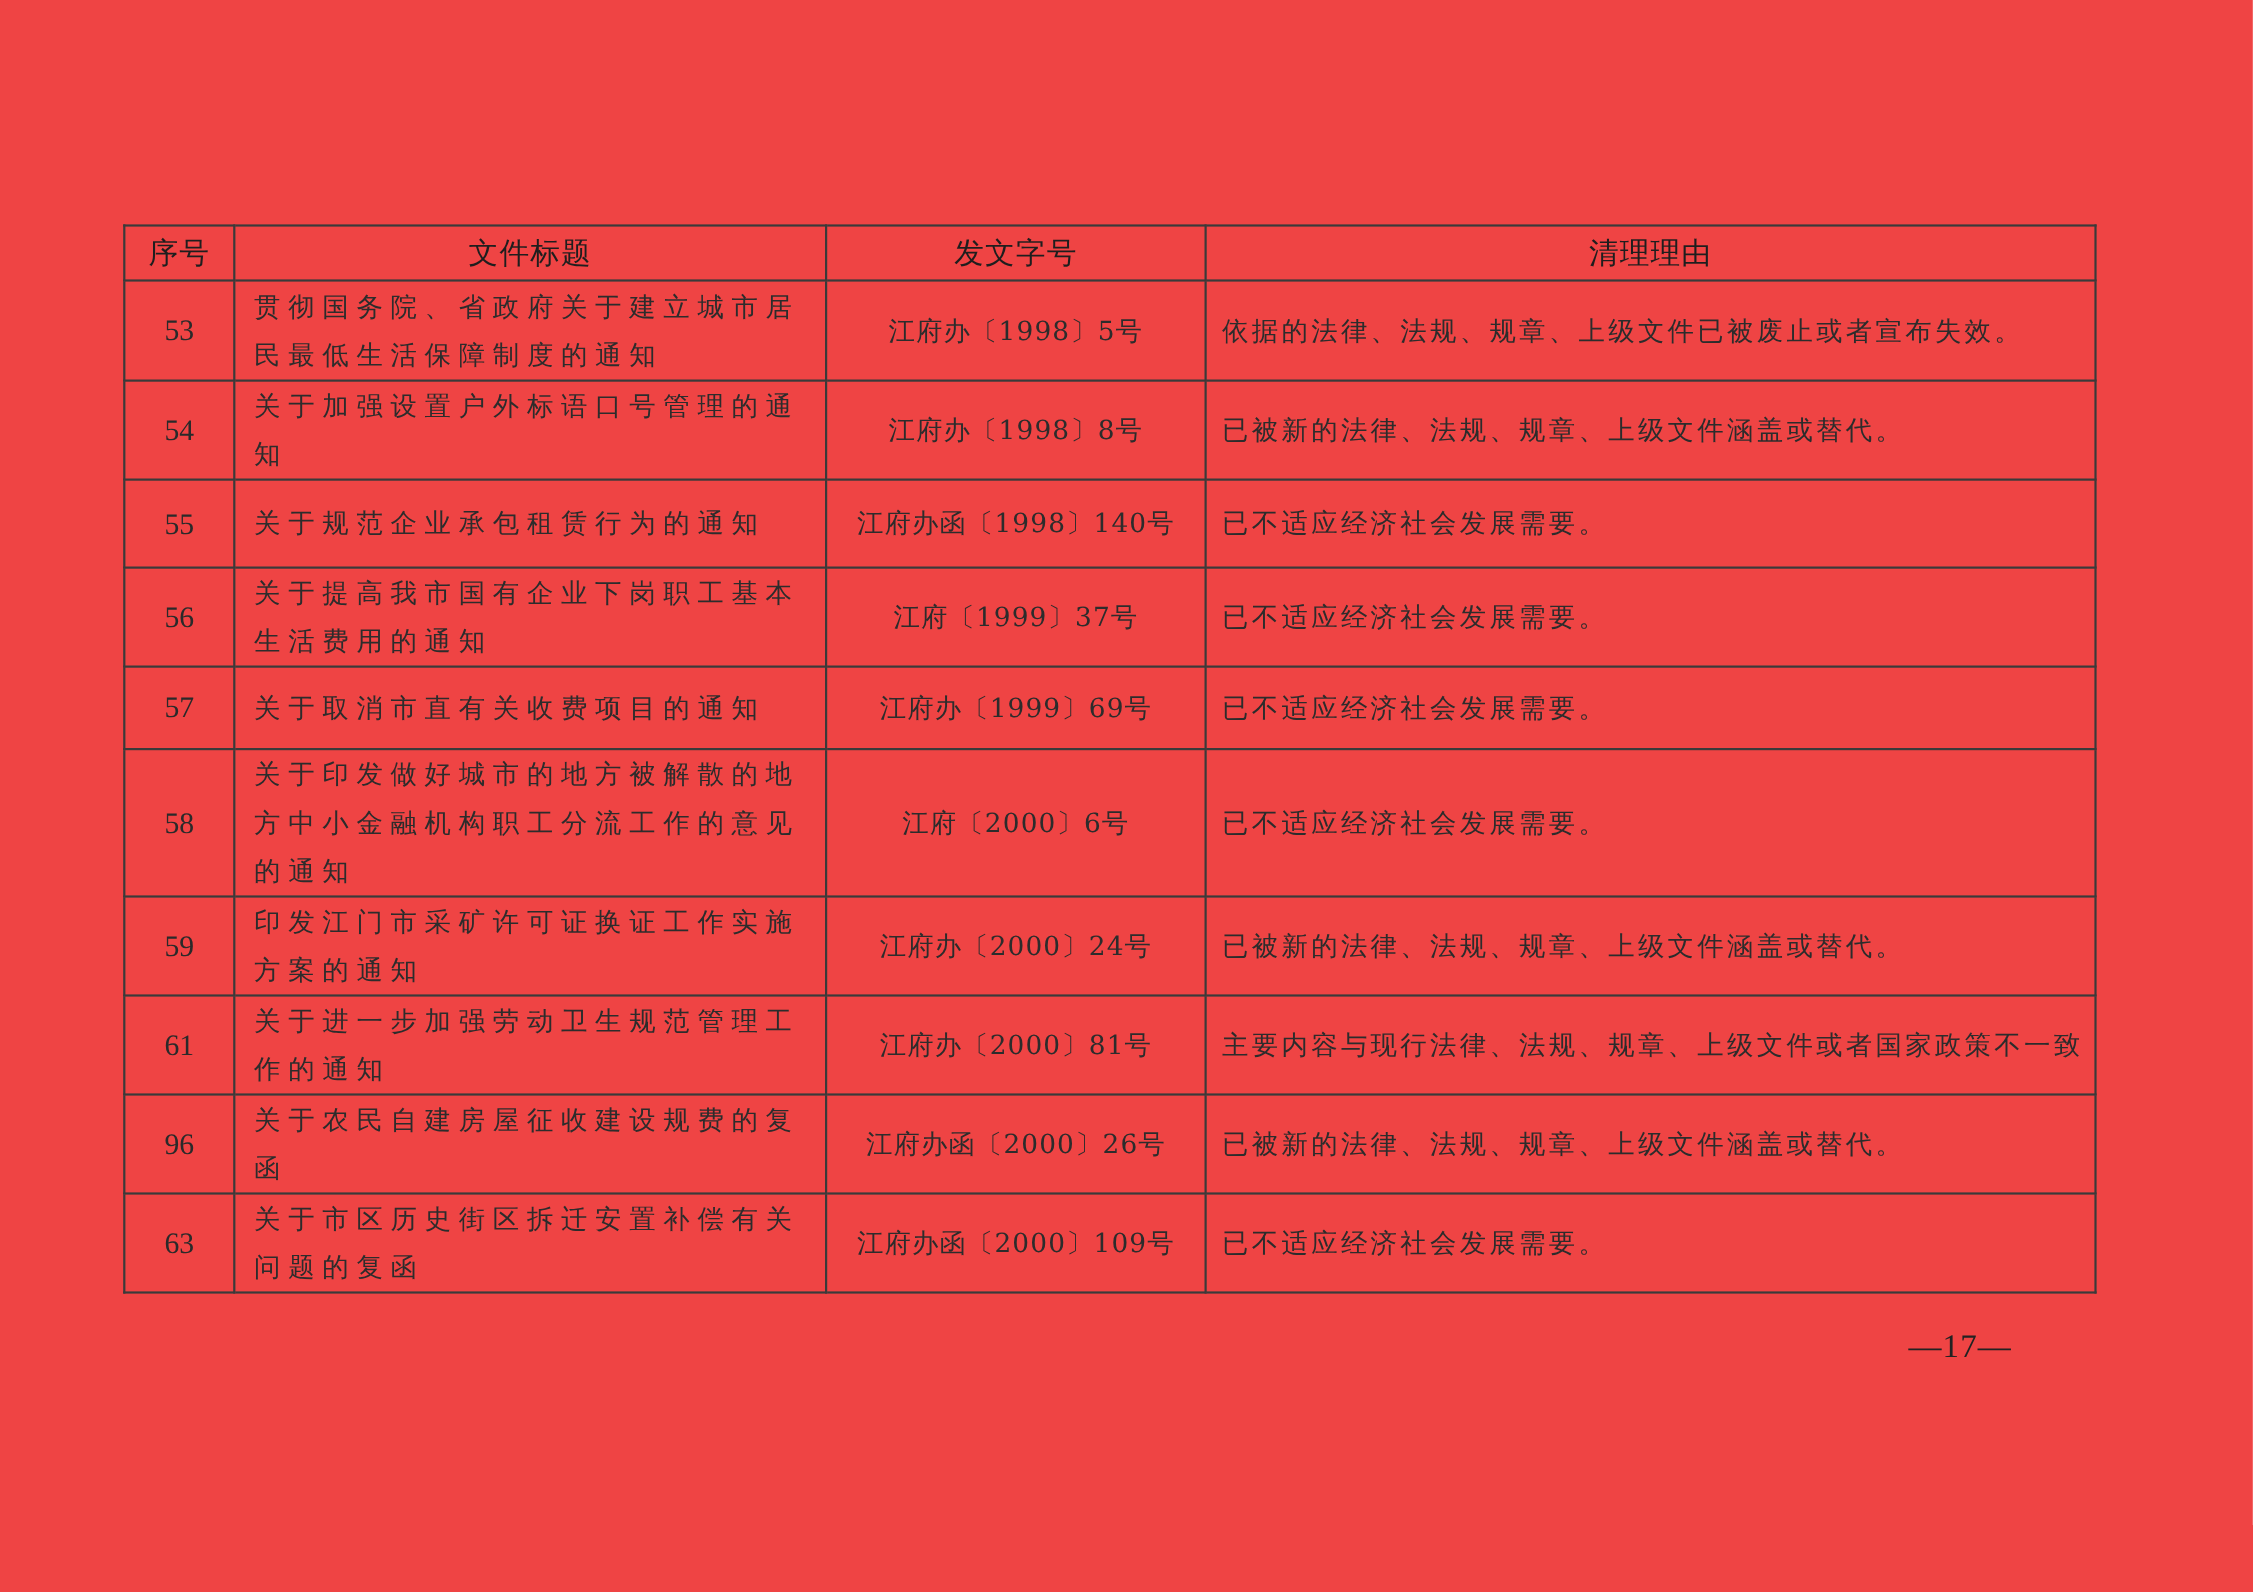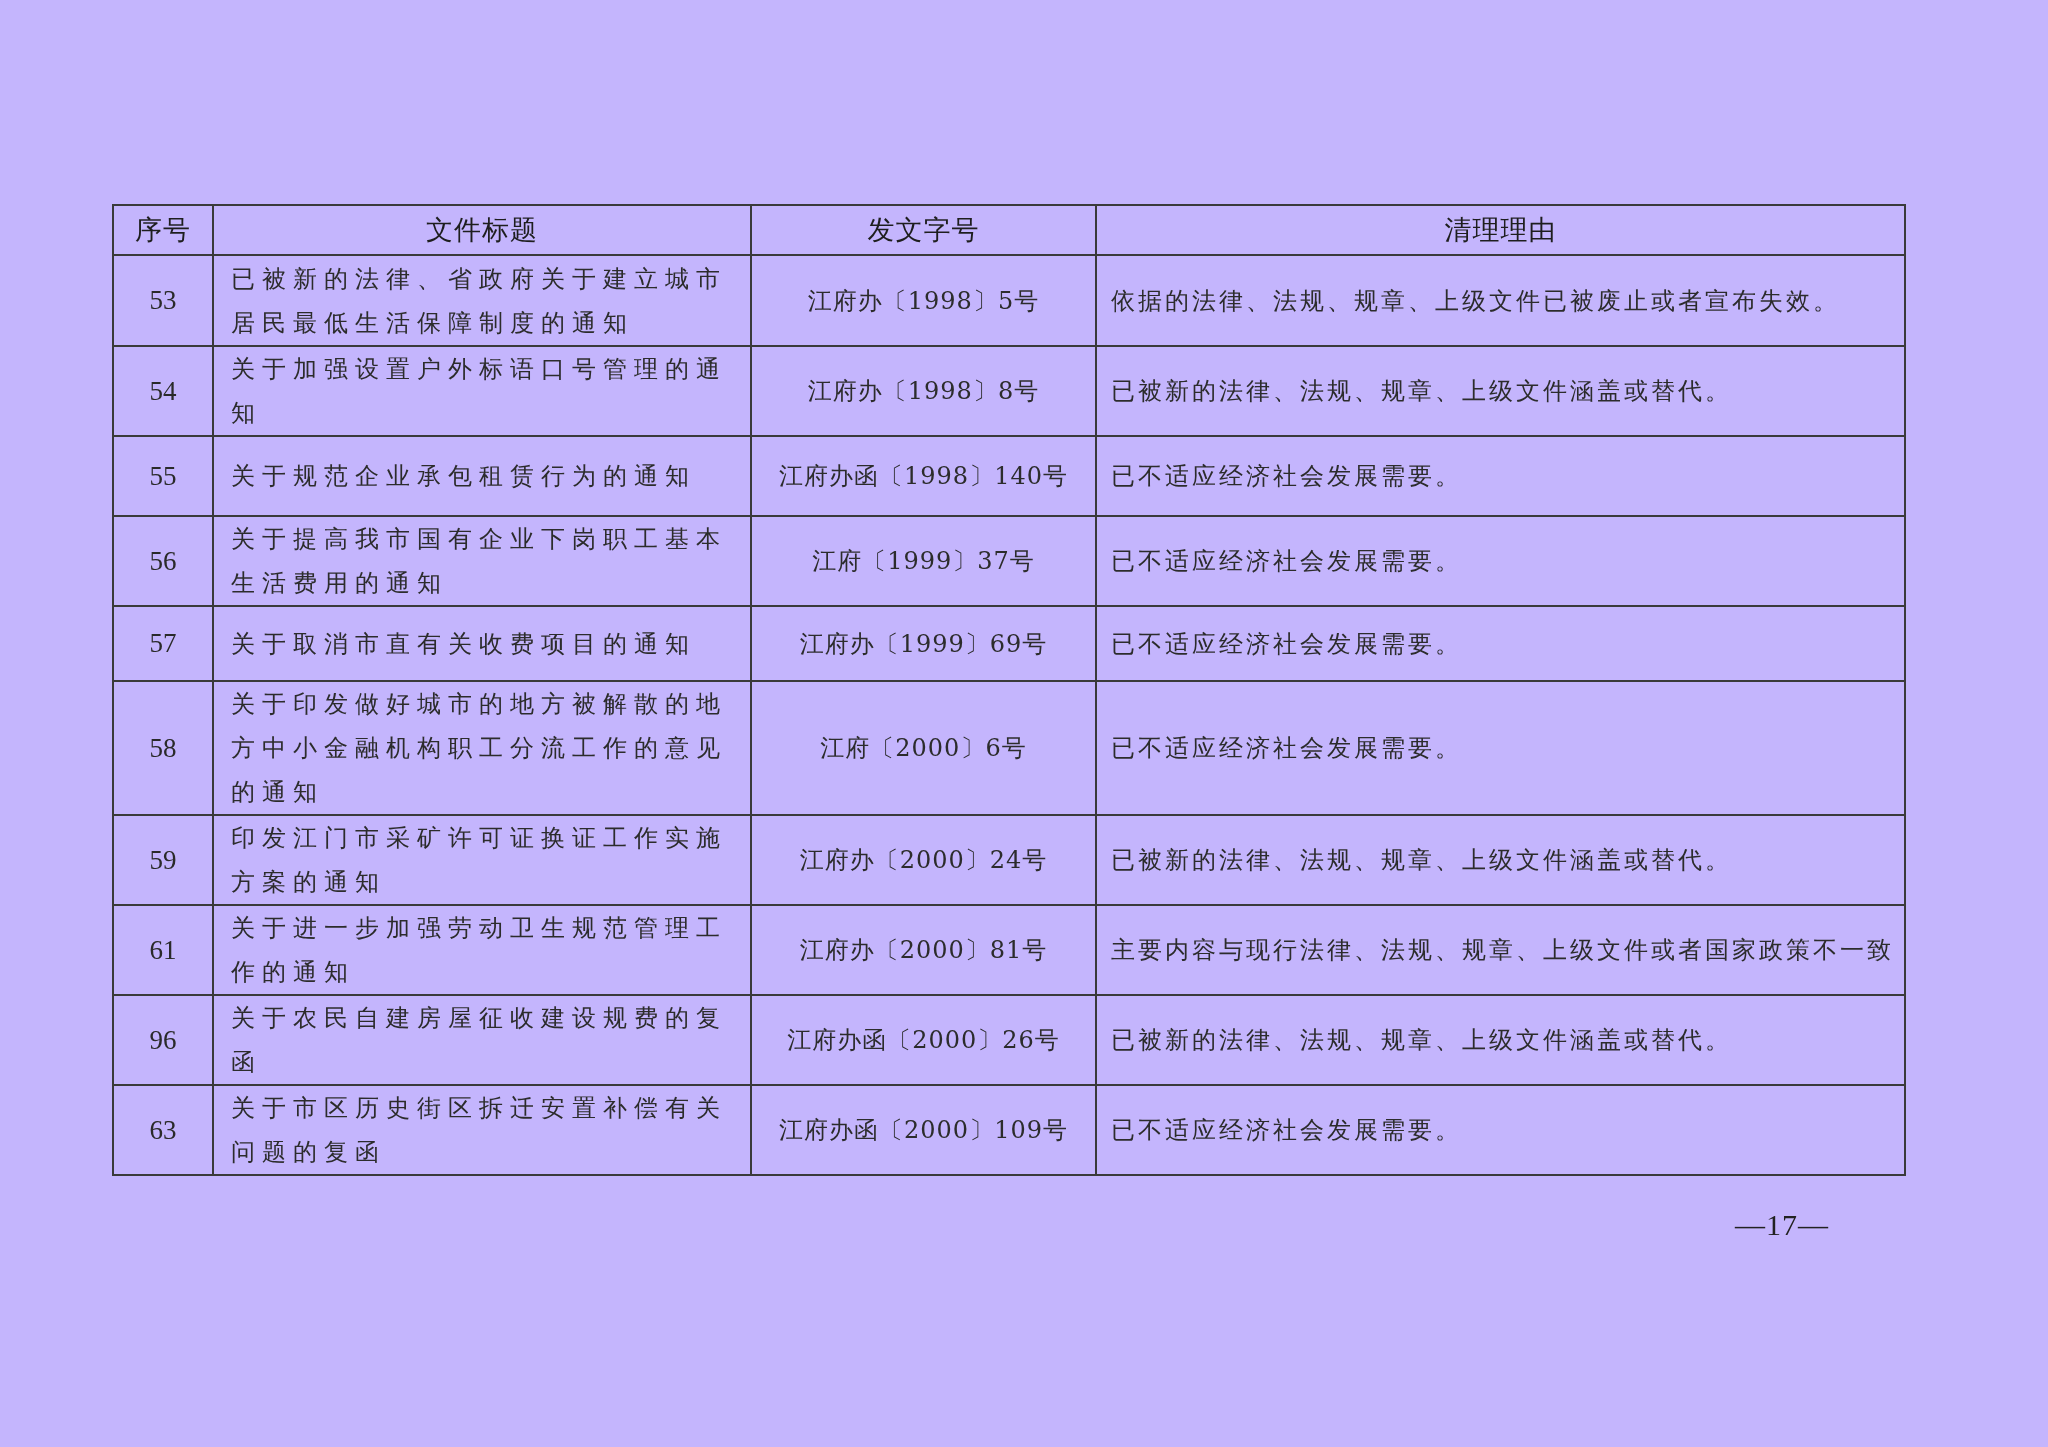--- a/index.html
+++ b/index.html
@@ -12,21 +12,21 @@
     height: 1447px;
     position: relative;
     overflow: hidden;
     font-family: "DejaVu Serif", "Liberation Serif", serif;
     color: #2a2a2a;
   }
   .page {
     position: absolute;
     left: 0; top: 0;
     width: 2048px; height: 1447px;
-    background: #c4b5fd;
+    background: #ef4444;
   }
   table.doc-table {
     position: absolute;
     left: 112px;
     top: 204px;
     width: 1794px;
     border-collapse: collapse;
     table-layout: fixed;
   }
   table.doc-table td, table.doc-table th {
@@ -106,21 +106,21 @@
       <tr>
         <th>序号</th>
         <th>文件标题</th>
         <th>发文字号</th>
         <th>清理理由</th>
       </tr>
     </thead>
     <tbody id="table-body">
         <tr style="height: 91px;">
           <td class="cell-no">53</td>
-          <td class="cell-title">已被新的法律、省政府关于建立城市居民最低生活保障制度的通知</td>
+          <td class="cell-title">贯彻国务院、省政府关于建立城市居民最低生活保障制度的通知</td>
           <td class="cell-num">江府办〔1998〕5号</td>
           <td class="cell-reason">依据的法律、法规、规章、上级文件已被废止或者宣布失效。</td>
         </tr>
         <tr style="height: 74px;">
           <td class="cell-no">54</td>
           <td class="cell-title">关于加强设置户外标语口号管理的通知</td>
           <td class="cell-num">江府办〔1998〕8号</td>
           <td class="cell-reason">已被新的法律、法规、规章、上级文件涵盖或替代。</td>
         </tr>
         <tr style="height: 80px;">

